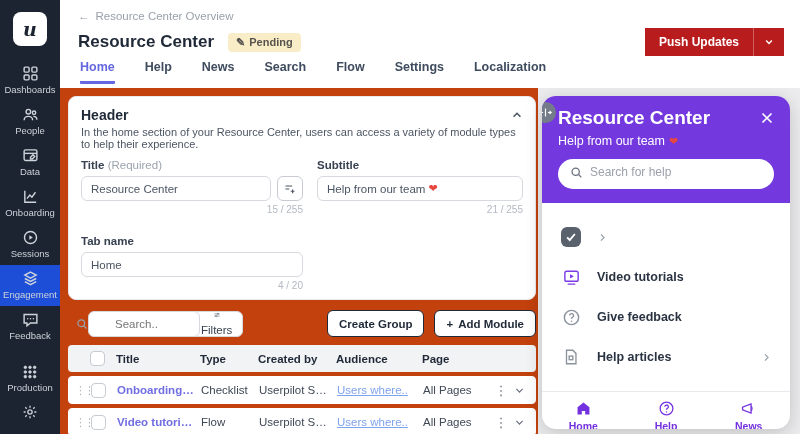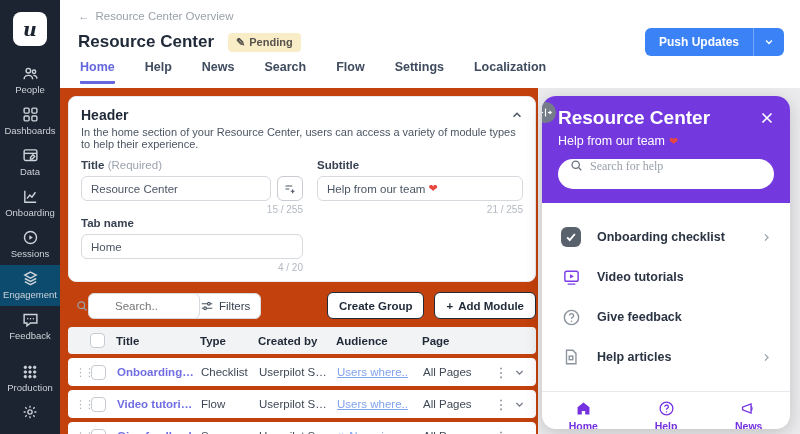--- a/index.html
+++ b/index.html
@@ -11,32 +11,32 @@
 
   
   .sidebar { background:#1b2430; display:flex; flex-direction:column; align-items:center; padding:12px 0 8px; }
   .logo { width:34px; height:34px; background:#fff; border-radius:8px; display:flex; align-items:center; justify-content:center;
           font-family:"DejaVu Serif", serif; font-style:italic; font-weight:700; font-size:19px; color:#1b2430; margin-bottom:14px; }
   .side-nav { display:flex; flex-direction:column; width:100%; }
   .side-item { display:flex; flex-direction:column; align-items:center; gap:2px; padding:5px 0 6px; width:100%;
                color:#cdd3da; cursor:pointer; }
   .side-item svg { stroke:#cdd3da; }
   .side-item .lbl { font-size:9.5px; }
-  .side-item.active { background:#0c4a6e; }
+  .side-item.active { background:#1d4ed8; }
   .side-spacer { flex:1; }
 
   
   .main { display:flex; flex-direction:column; height:434px; overflow:hidden; }
   .topbar { background:#fff; height:88px; padding:8px 16px 0 18px; flex:0 0 auto; }
   .back-row { display:flex; align-items:center; gap:6px; color:#9aa1ab; font-size:11.5px; height:16px; cursor:pointer; }
   .title-row { display:flex; align-items:center; height:36px; }
   .page-title { font-size:17px; font-weight:700; color:#1f2937; }
   .badge { background:#f9edc7; color:#57534e; font-size:11px; font-weight:700; border-radius:4px; padding:3px 8px; margin-left:14px; display:flex; gap:4px; align-items:center; }
   .spacer { flex:1; }
-  .push-btn { display:flex; background:#3b82f6; border-radius:6px; overflow:hidden; color:#fff; cursor:pointer; }
+  .push-btn { display:flex; background:#b91c1c; border-radius:0; overflow:hidden; color:#fff; cursor:pointer; }
   .push-btn .main-part { padding:7px 14px; font-size:12px; font-weight:700; }
   .push-btn .caret-part { padding:7px 10px; border-left:1px solid rgba(255,255,255,.3); display:flex; align-items:center; }
   .tabs { display:flex; gap:30px; padding-left:2px; height:28px; align-items:flex-start; }
   .tab { font-size:12.5px; font-weight:700; color:#3f4b5e; padding-bottom:7px; cursor:pointer; }
   .tab.active { color:#6467e0; border-bottom:3px solid #6467e0; border-radius:0 0 1px 1px; }
 
   
   .content { flex:1; display:flex; background:#c2410c; position:relative; overflow:hidden; }
   .left-pane { width:478px; padding:8px 2px 0 8px; flex:0 0 auto; }
 
@@ -53,21 +53,21 @@
   .count { font-size:10px; color:#b3b9c2; text-align:right; margin-top:3px; }
   .title-field-wrap { display:flex; gap:6px; }
   .icon-btn { width:26px; height:25px; border:1px solid #c8ccd2; border-radius:6px; background:#fff; display:flex; align-items:center; justify-content:center; cursor:pointer; flex:0 0 auto; }
   .heart { color:#e8473f; font-size:11px; }
 
   
   .toolbar { display:flex; align-items:center; margin:10px 0 8px; gap:10px; }
   .search-wrap { position:relative; width:112px;padding-left:20px; }
   .search-wrap svg { position:absolute; left:8px; top:7px; }
   .search-wrap input { width:112px; height:26px; border:1px solid #d6d9de; border-radius:6px; padding:0 8px 0 26px; font-size:11.5px; color:#4b5563; font-family:"Liberation Sans", sans-serif; }
-  .filters-btn { height:26px; border:1px solid #d6d9de; border-radius:6px; background:#fff; display:flex; align-items:center; gap:6px; padding:0 10px; font-size:11.5px; color:#374151; cursor:pointer; }
+  .filters-btn { height:26px; border:1px solid #d6d9de; border-radius:6px; background:#fff; display:flex; align-items:center; gap:6px; padding:0 10px; font-size:11.5px; color:#374151; cursor:pointer;flex-direction:column; }
   .dark-btn { height:27px; border:1.5px solid #1f2937; border-radius:6px; background:#fff; font-size:11.5px; font-weight:700; color:#1f2937; padding:0 11px; display:flex; align-items:center; gap:5px; cursor:pointer; }
 
   
   .tbl-grid { display:grid; grid-template-columns:16px 26px 84px 58px 78px 86px 60px 1fr 16px 20px; align-items:center; padding:0 6px; }
   .tbl-header { background:#f2f3f5; border-radius:4px; height:27px; font-size:11.5px; font-weight:700; color:#1f2937; }
   .tbl-row { background:#fff; border:1px solid #fff; border-radius:4px; height:28px; margin-top:4px; font-size:11.5px; color:#3f4856; cursor:pointer; }
   .cb { width:15px; height:15px; border:1px solid #c6cbd2; border-radius:4px; background:#fff; cursor:pointer; }
   .drag { color:#a8aeb6; font-size:11px; letter-spacing:-2px; line-height:10px; cursor:grab; }
   .row-title { color:#706de2; font-weight:700; overflow:hidden; white-space:nowrap; text-overflow:ellipsis; padding-right:6px; }
   .cell { overflow:hidden; white-space:nowrap; text-overflow:ellipsis; padding-right:4px; }
@@ -82,21 +82,21 @@
   .right-pane { flex:1; background:#ececee; position:relative; }
   .preview-card { position:absolute; left:4px; right:10px; top:8px; bottom:5px; background:#fff; border-radius:14px;
                   box-shadow:0 4px 18px rgba(0,0,0,.18); display:flex; flex-direction:column; overflow:hidden; }
   .resize-handle { position:absolute; left:-7px; top:6px; width:21px; height:21px; background:#737c88; border-radius:50%;
                    display:flex; align-items:center; justify-content:center; cursor:ew-resize; z-index:3; }
   .pv-header { background:#7438df; padding:11px 16px 14px; color:#fff; }
   .pv-title-row { display:flex; align-items:center; }
   .pv-title { font-size:19px; font-weight:700; }
   .pv-close { margin-left:auto; cursor:pointer; display:flex; }
   .pv-sub { font-size:12.5px; margin-top:5px; display:flex; align-items:center; gap:4px; }
-  .pv-search { margin-top:11px; background:#fff; border-radius:16px; height:30px; display:flex; align-items:flex-start; gap:7px; padding:0 12px; cursor:text;font-family:Liberation Serif, serif; }
+  .pv-search { margin-top:11px; background:#fff; border-radius:16px; height:30px; display:flex; align-items:flex-end; gap:7px; padding:10px 12px; cursor:text; }
   .pv-search span { color:#9aa1ab; font-size:12px; }
   .pv-list { padding:14px 18px; flex:1; }
   .pv-item { display:flex; align-items:center; gap:15px; padding:9px 0; cursor:pointer; }
   .pv-item .pv-label { font-size:12.5px; font-weight:700; color:#2a3342; flex:1; }
   .pv-ico { width:22px; height:22px; display:flex; align-items:center; justify-content:center; }
   .ck-box { width:20px; height:20px; border-radius:6px; background:#59616d; display:flex; align-items:center; justify-content:center; }
   .pv-nav { border-top:1px solid #e7e9ec; display:flex; padding:8px 0 9px; }
   .pv-nav-item { flex:1; display:flex; flex-direction:column; align-items:center; gap:3px; color:#7431e0; cursor:pointer; }
   .pv-nav-item .nv-lbl { font-size:10.5px; font-weight:700; }
 </style>
@@ -105,38 +105,38 @@
 
 <div class="app">
 
   <aside class="sidebar">
     <div class="logo">u</div>
 
     <nav class="side-nav">
       <div class="side-item">
         <span>
             <svg width="17" height="17" viewBox="0 0 24 24" fill="none" stroke-width="2">
+              <rect x="3" y="3" width="7" height="7" rx="1.5"></rect>
+              <rect x="14" y="3" width="7" height="7" rx="1.5"></rect>
+              <rect x="3" y="14" width="7" height="7" rx="1.5"></rect>
+              <rect x="14" y="14" width="7" height="7" rx="1.5"></rect>
+            </svg>
+          </span>
+        <span class="lbl">Dashboards</span>
+      </div>
+      <div class="side-item">
+        <span>
+            <svg width="17" height="17" viewBox="0 0 24 24" fill="none" stroke-width="2">
               <circle cx="9" cy="8" r="3.2"></circle>
               <path d="M3 20c0-3.2 2.8-5.4 6-5.4s6 2.2 6 5.4"></path>
               <circle cx="17" cy="9.5" r="2.4"></circle>
               <path d="M16 14.6c2.8 0 5 2 5 4.8"></path>
             </svg>
           </span>
         <span class="lbl">People</span>
-      </div>
-      <div class="side-item">
-        <span>
-            <svg width="17" height="17" viewBox="0 0 24 24" fill="none" stroke-width="2">
-              <rect x="3" y="3" width="7" height="7" rx="1.5"></rect>
-              <rect x="14" y="3" width="7" height="7" rx="1.5"></rect>
-              <rect x="3" y="14" width="7" height="7" rx="1.5"></rect>
-              <rect x="14" y="14" width="7" height="7" rx="1.5"></rect>
-            </svg>
-          </span>
-        <span class="lbl">Dashboards</span>
       </div>
       <div class="side-item">
         <span>
             <svg width="17" height="17" viewBox="0 0 24 24" fill="none" stroke-width="2">
               <rect x="3" y="4" width="18" height="15" rx="2"></rect>
               <path d="M3 9h18"></path>
               <path d="M12 14.5l3.5-3.5 2.5 2.5-3.5 3.5H12z"></path>
             </svg>
           </span>
         <span class="lbl">Data</span>
@@ -275,21 +275,21 @@
             <div class="field" style="flex:1;">
               <label>Subtitle</label>
               <div class="inp">
                 <span>Help from our team</span>
                 <span class="heart">❤</span>
               </div>
               <div class="count">21 / 255</div>
             </div>
           </div>
 
-          <div class="fields-row" style="margin-top:2px;">
+          <div class="fields-row" style="margin-top:20px;">
             <div class="field" style="width:222px;">
               <label>Tab name</label>
               <input class="inp" value="Home" style="">
               <div class="count">4 / 20</div>
             </div>
           </div>
         </section>
 
         <div class="toolbar">
           <div class="search-wrap">
@@ -433,21 +433,20 @@
 
           <div class="pv-list">
             <div class="pv-item">
               <span class="pv-ico">
                   <span class="ck-box">
                     <svg width="12" height="12" viewBox="0 0 14 14" fill="none" stroke="#fff" stroke-width="2.2">
                       <path d="M2.5 7.5l3 3 6-7"></path>
                     </svg>
                   </span>
                 </span>
-              <span class="pv-label">Onboarding checklist</span>
               <svg width="11" height="11" viewBox="0 0 14 14" fill="none" stroke="#9aa3ad" stroke-width="1.6">
                   <path d="M5 3l4 4-4 4"></path>
                 </svg>
             </div>
             <div class="pv-item">
               <span class="pv-ico">
                   <svg width="19" height="19" viewBox="0 0 20 20" fill="none" stroke="#7a3be8" stroke-width="1.5">
                     <rect x="3" y="3.5" width="14" height="10.5" rx="2"></rect>
                     <path d="M8.5 6.5l4 2.3-4 2.3z" fill="#7a3be8" stroke="none"></path>
                     <path d="M6 17h8"></path>

